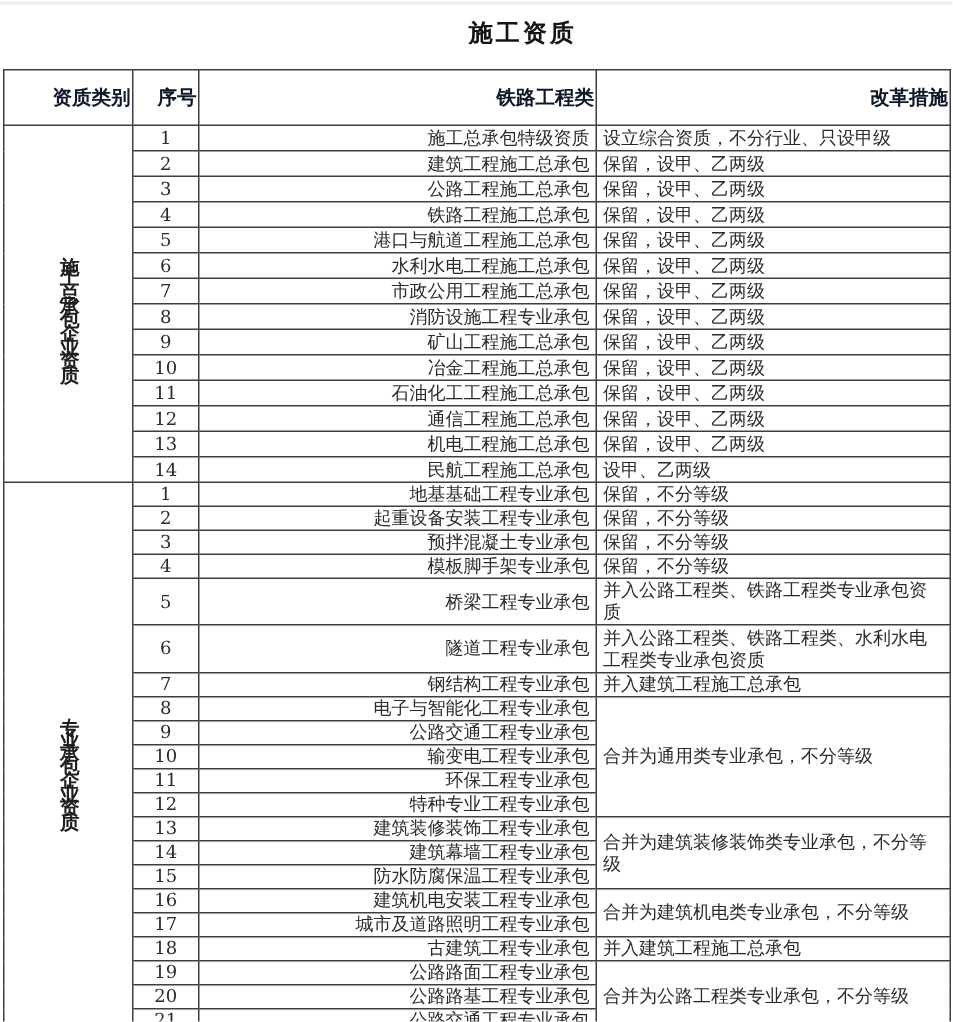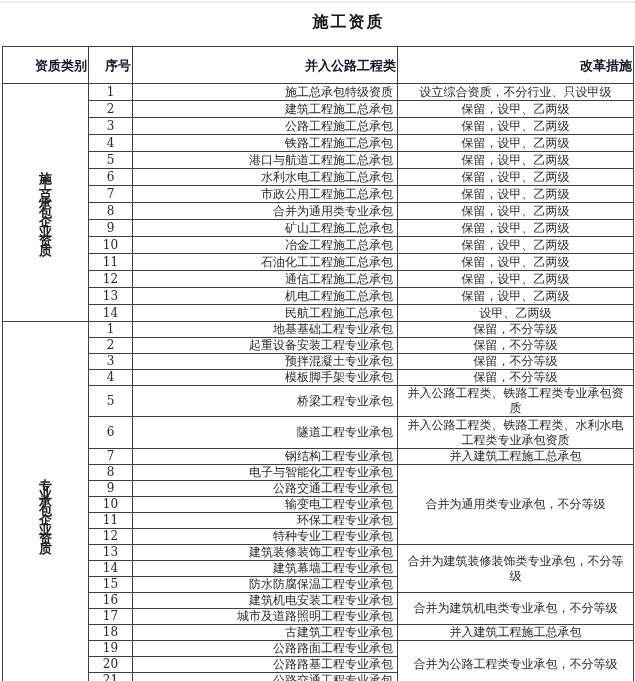--- a/index.html
+++ b/index.html
@@ -29,21 +29,21 @@
   col.c-measure{width:236px;}
   tr.hdr th{
     height:34px;font-size:13px;font-weight:bold;color:#0f172a;
     text-align:right;padding:1px;
   }
   tr.r1{height:17px;}
   tr.r2{height:16px;}
   tr.r2tall{height:32px;}
   td.no{text-align:center;padding:0;}
   td.type{text-align:right;}
-  td.measure{text-align:center;}
+  td.measure{text-align:left;}
   td.cat{text-align:center;vertical-align:middle;padding:0;}
   .cat-text{
     display:inline-block;
     writing-mode:vertical-lr;text-orientation:upright;
     font-weight:bold;font-size:13px;color:#1f1f1f;
     letter-spacing:9px;
   }
 </style>
 </head>
 <body>
@@ -55,21 +55,21 @@
   <colgroup>
     <col class="c-cat">
       <col class="c-no">
       <col class="c-type">
       <col class="c-measure">
   </colgroup>
   <thead>
     <tr class="hdr">
       <th>资质类别</th>
       <th>序号</th>
-      <th>并入公路工程类</th>
+      <th>铁路工程类</th>
       <th>改革措施</th>
     </tr>
   </thead>
   <tbody>
 
     <tr class="r1">
       <td class="cat" rowspan="14"><span class="cat-text">施工总承包企业资质</span></td>
       <td class="no">1</td>
       <td class="type">施工总承包特级资质</td>
       <td class="measure">设立综合资质，不分行业、只设甲级</td>
@@ -99,21 +99,21 @@
       <td class="type">水利水电工程施工总承包</td>
       <td class="measure">保留，设甲、乙两级</td>
     </tr>
     <tr class="r1">
       <td class="no">7</td>
       <td class="type">市政公用工程施工总承包</td>
       <td class="measure">保留，设甲、乙两级</td>
     </tr>
     <tr class="r1">
       <td class="no">8</td>
-      <td class="type">合并为通用类专业承包</td>
+      <td class="type">消防设施工程专业承包</td>
       <td class="measure">保留，设甲、乙两级</td>
     </tr>
     <tr class="r1">
       <td class="no">9</td>
       <td class="type">矿山工程施工总承包</td>
       <td class="measure">保留，设甲、乙两级</td>
     </tr>
     <tr class="r1">
       <td class="no">10</td>
       <td class="type">冶金工程施工总承包</td>

